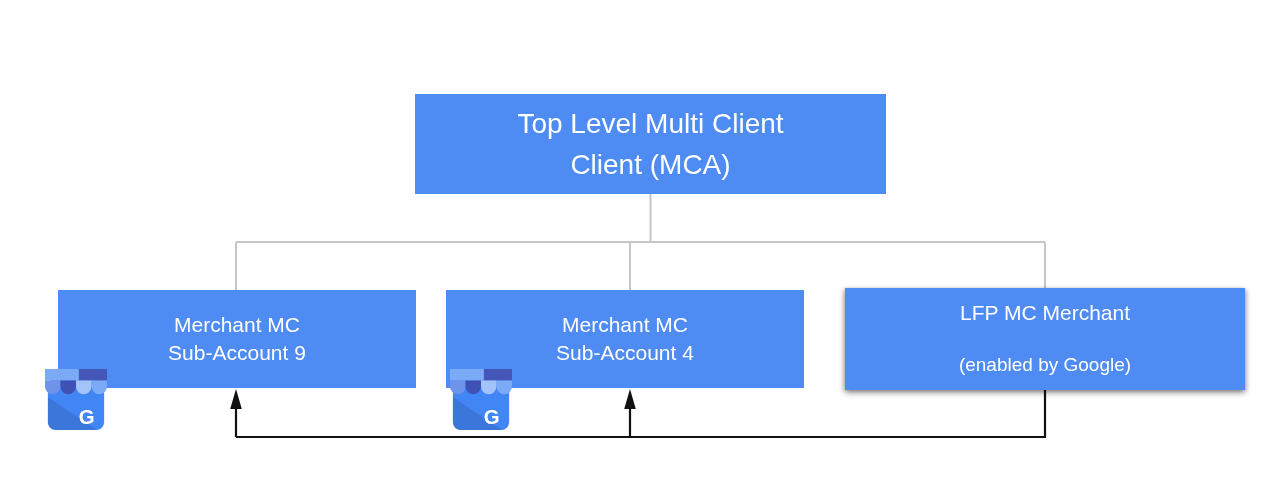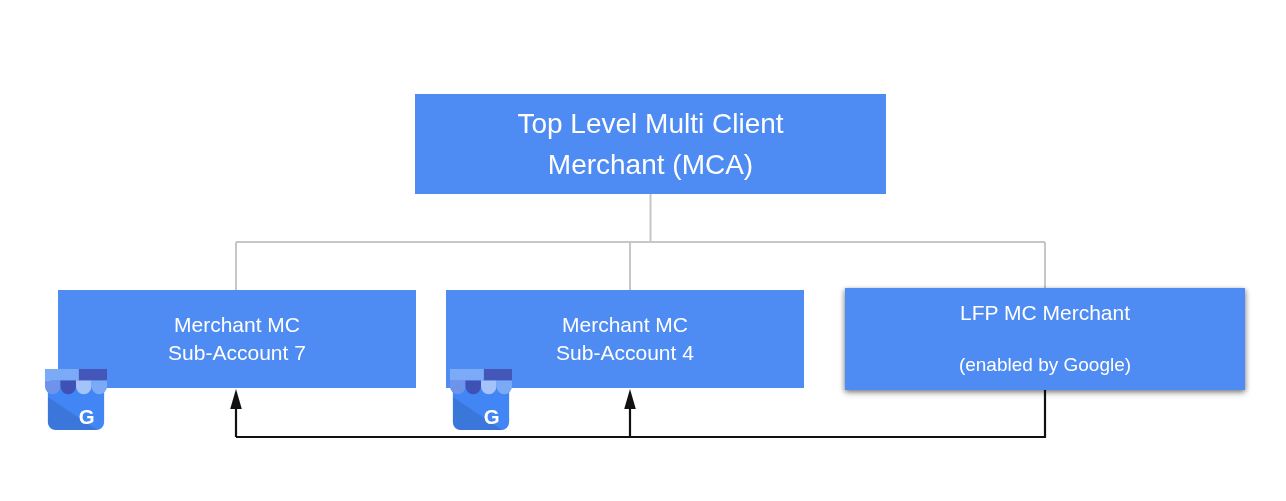--- a/index.html
+++ b/index.html
@@ -49,26 +49,26 @@
 
     <path d="M650.5 194 V242 M236 242 H1045 M236 242 V290 M630 242 V290 M1045 242 V288" fill="none" stroke="#c6c6c6" stroke-width="2"></path>
 
     <path d="M1045 390 V437 H236 M236 437 V406 M630 437 V406" fill="none" stroke="#111111" stroke-width="2.2"></path>
     <polygon points="236,389 230.2,409 241.8,409" fill="#111111"></polygon>
     <polygon points="630,389 624.2,409 635.8,409" fill="#111111"></polygon>
   </svg>
 
   <div class="node node-mca">
     <span class="line line1">Top Level Multi Client</span>
-    <span class="line line2">Merchant (MCA)</span>
+    <span class="line line2">Client (MCA)</span>
   </div>
 
   <div class="node node-sub1">
     <span class="line line1">Merchant MC</span>
-    <span class="line line2">Sub-Account 7</span>
+    <span class="line line2">Sub-Account 9</span>
   </div>
 
   <div class="node node-sub2">
     <span class="line line1">Merchant MC</span>
     <span class="line line2">Sub-Account 4</span>
   </div>
 
   <div class="node node-lfp">
     <span class="line line1">LFP MC Merchant</span>
     <span class="line line2">(enabled by Google)</span>

